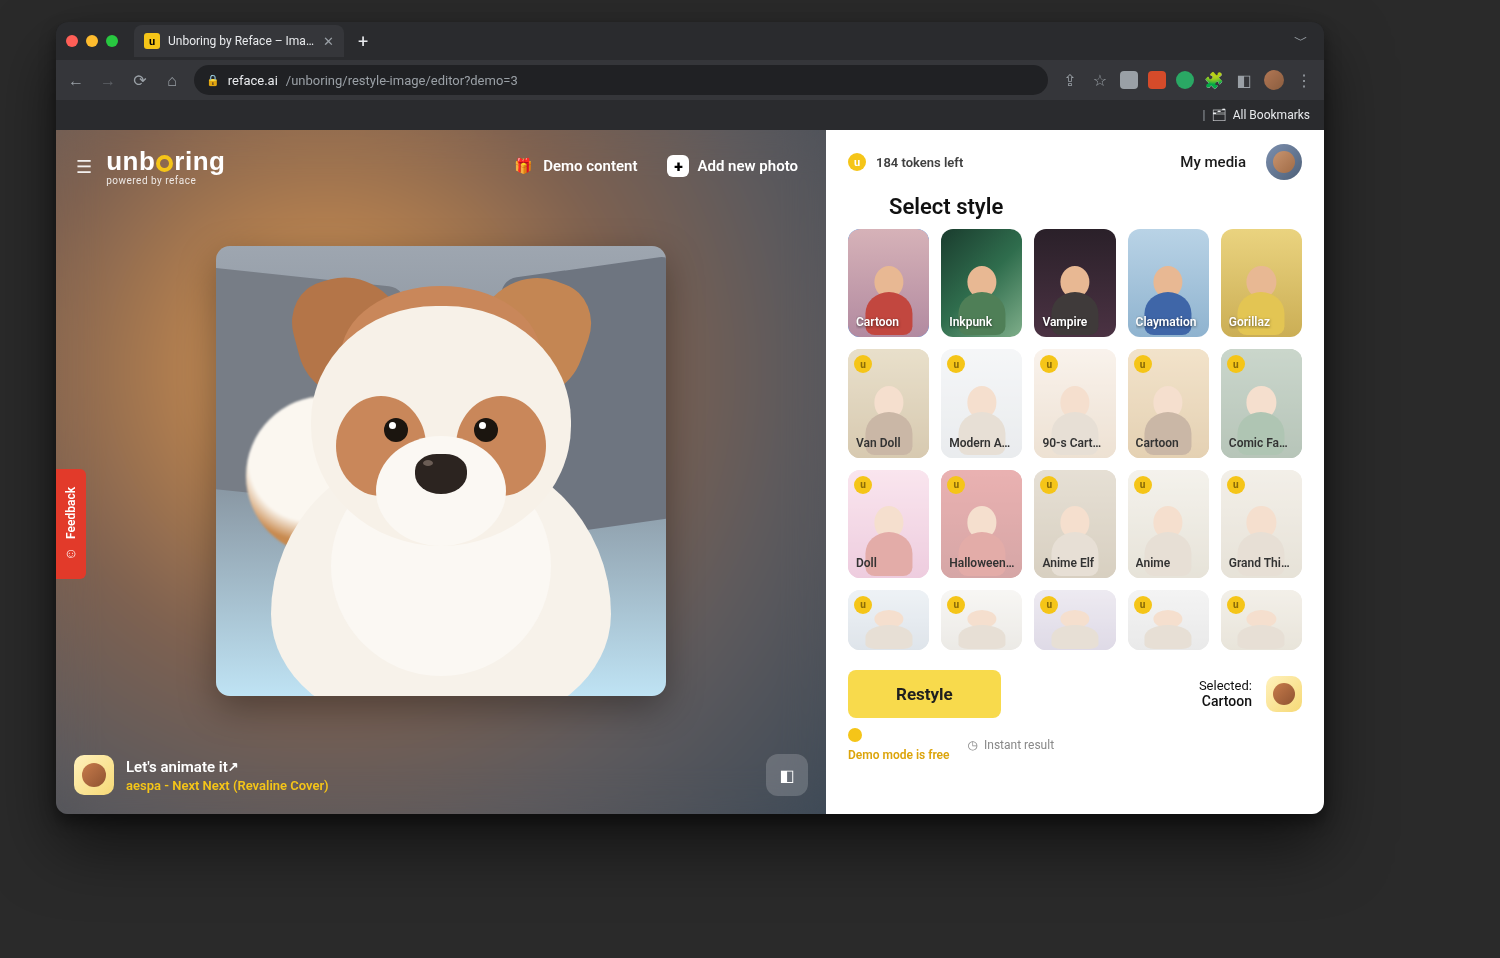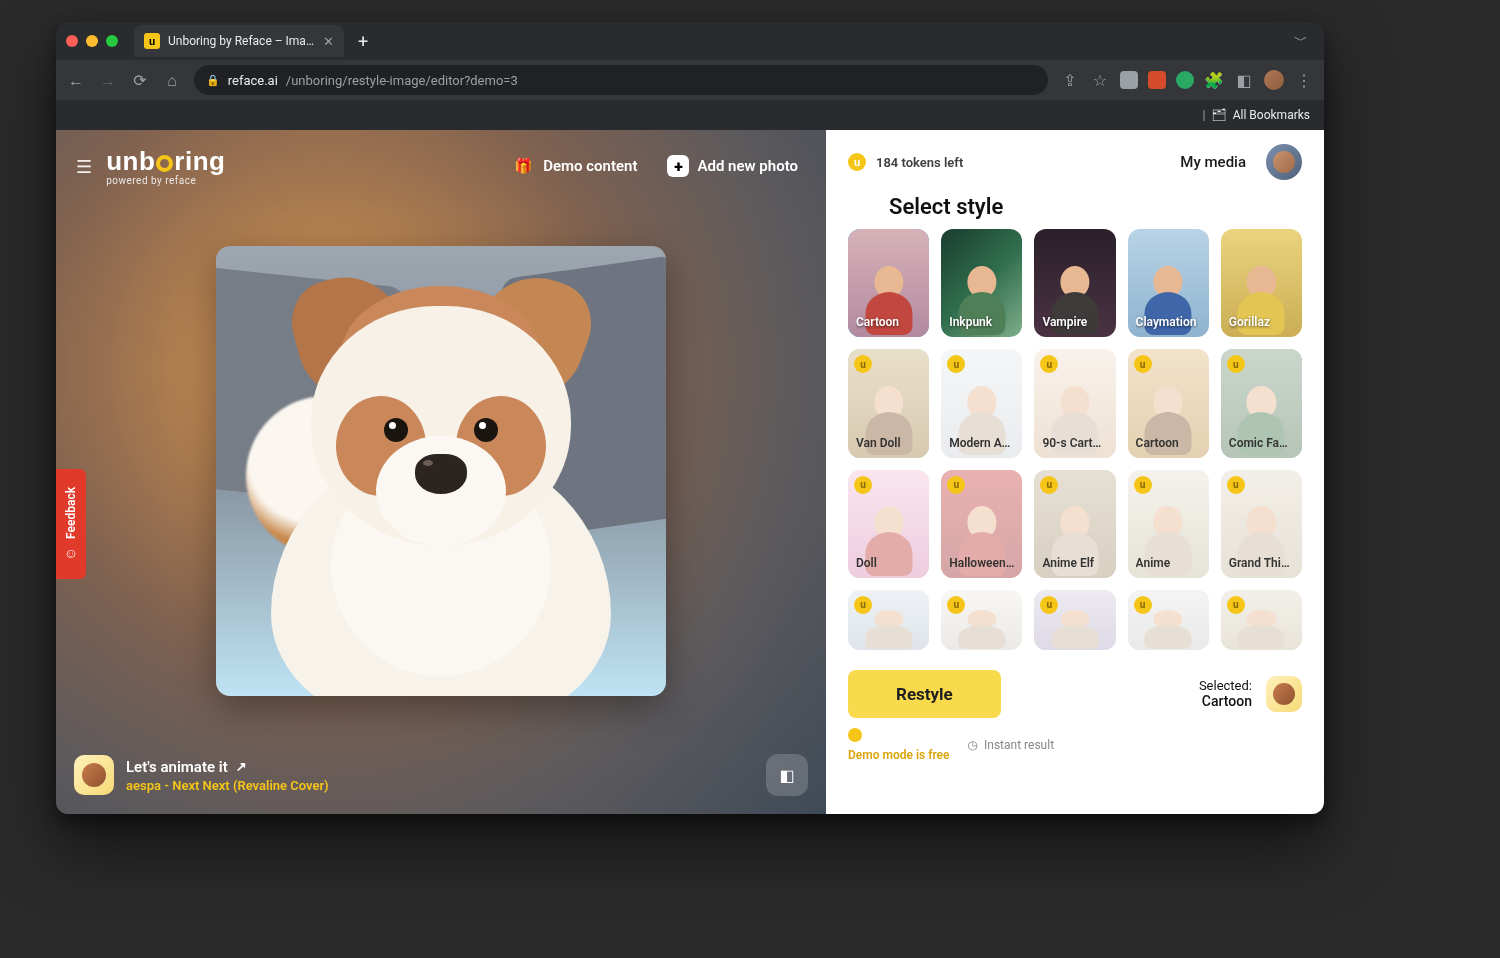--- a/index.html
+++ b/index.html
@@ -160,21 +160,21 @@
 
   .left-footer {
     display:flex; align-items:center; gap:14px;
     padding: 14px 18px 18px 18px;
   }
   .animate-card {
     display:flex; align-items:center; gap:12px; cursor:pointer;
   }
   .animate-thumb { width:40px; height:40px; border-radius:10px; background:linear-gradient(135deg,#fff1bc,#f6d976); display:flex; align-items:center; justify-content:center;}
   .animate-thumb .mini { width:24px; height:24px; border-radius:50%; background:linear-gradient(135deg,#c77b4b,#8f5331);}
-  .animate-text .t1 { color:#fff; font-weight:600; font-size:15px; display:flex; gap:8px; align-items:center;}
+  .animate-text .t1 { color:#fff; font-weight:600; font-size:15px; display:flex; gap:0; align-items:center;}
   .animate-text .t2 { color:#f5c518; font-size:13px; font-weight:600; margin-top:2px;}
   .arrow-up-right { font-size:13px; }
   .left-footer .spacer { flex:1; }
   .compare-btn {
     width:42px; height:42px; border-radius:12px;
     background:rgba(255,255,255,.18); display:flex; align-items:center; justify-content:center;
     color:#fff; cursor:pointer;
   }
   .download-btn {
     height:46px; padding:0 34px; border-radius:14px;

